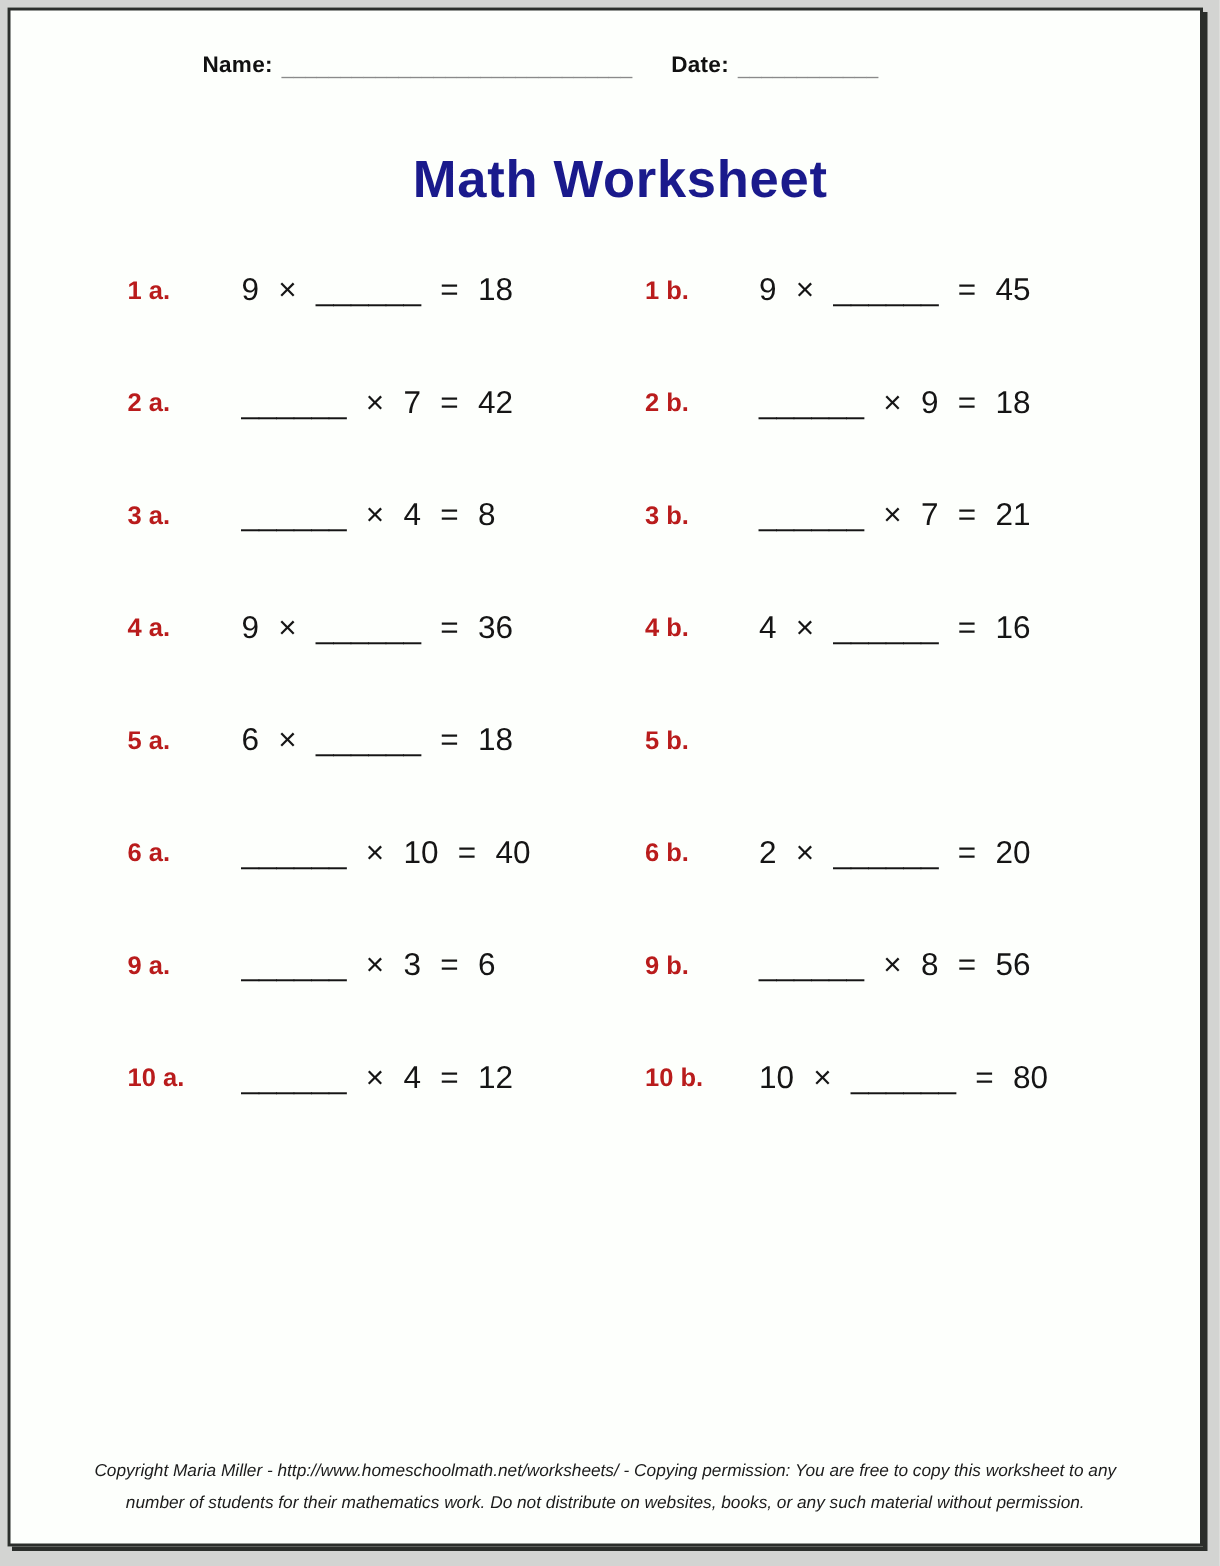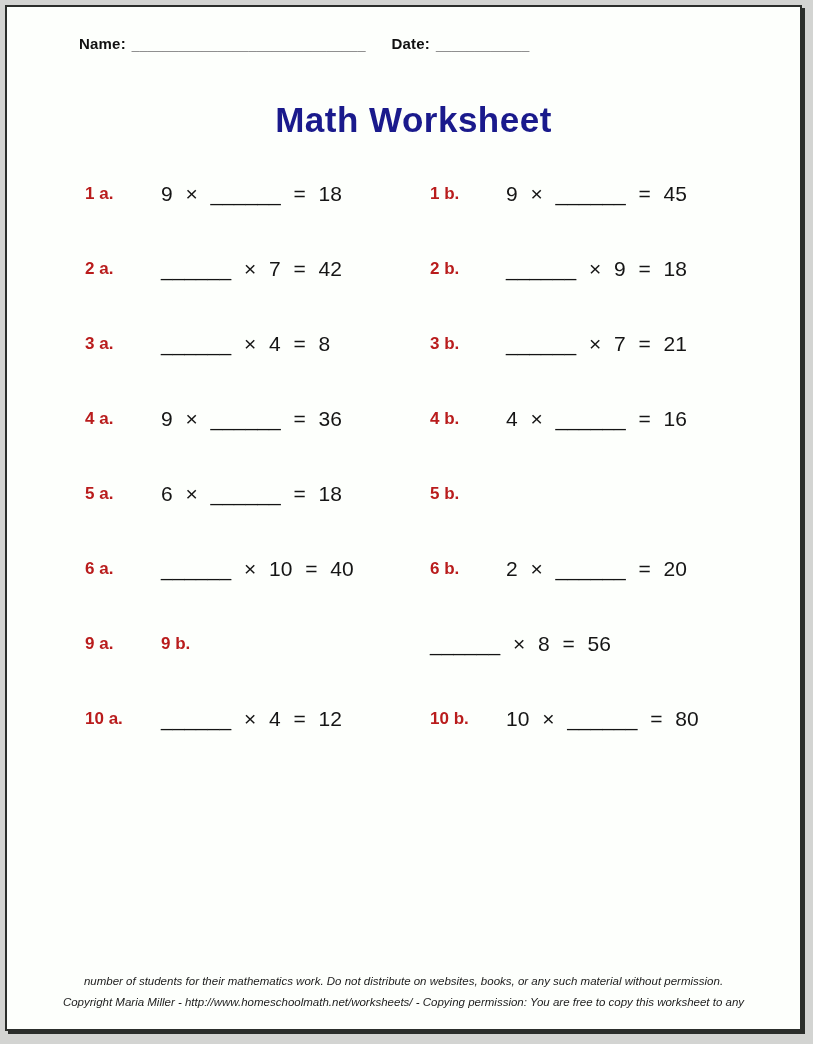--- a/index.html
+++ b/index.html
@@ -14,23 +14,24 @@
     left: 5px; top: 5px;
     width: 797px; height: 1026px;
     background: #fdfffc;
     border: 2px solid #2b2e2b;
     box-shadow: 3px 3px 0 #2b2e2b;
   }
   
   .head-row {
     display: flex;
     align-items: flex-end;
-    padding: 28px 0 0 72px;
+    padding: 28px 0 0 91px;
     font-size: 15px;
     color: #111;
+    margin-left: 37px;
   }
   .head-label { font-weight: bold; letter-spacing: .2px; }
   .head-line {
     color: #8a8a8a;
     letter-spacing: 0;
     margin-left: 6px;
     white-space: nowrap;
     font-size: 14px;
   }
   .date-group { margin-left: 26px; }
@@ -132,31 +133,32 @@
       <span class="plabel">6 a.</span>
       <span class="ptext">______ × 10 = 40</span>
       <span class="plabel">6 b.</span>
       <span class="ptext">2 × ______ = 20</span>
     </div>
 
 
 
     <div class="row">
       <span class="plabel">9 a.</span>
+      <span class="ptext">______ × 3 = 6</span>
       <span class="plabel">9 b.</span>
       <span class="ptext">______ × 8 = 56</span>
     </div>
 
     <div class="row">
       <span class="plabel">10 a.</span>
       <span class="ptext">______ × 4 = 12</span>
       <span class="plabel">10 b.</span>
       <span class="ptext">10 × ______ = 80</span>
     </div>
 
   </div>
 
   <div class="footer">
+    <div>Copyright Maria Miller - http://www.homeschoolmath.net/worksheets/ - Copying permission: You are free to copy this worksheet to any</div>
     <div>number of students for their mathematics work. Do not distribute on websites, books, or any such material without permission.</div>
-    <div>Copyright Maria Miller - http://www.homeschoolmath.net/worksheets/ - Copying permission: You are free to copy this worksheet to any</div>
   </div>
 
 </div>
 
 </body></html>

